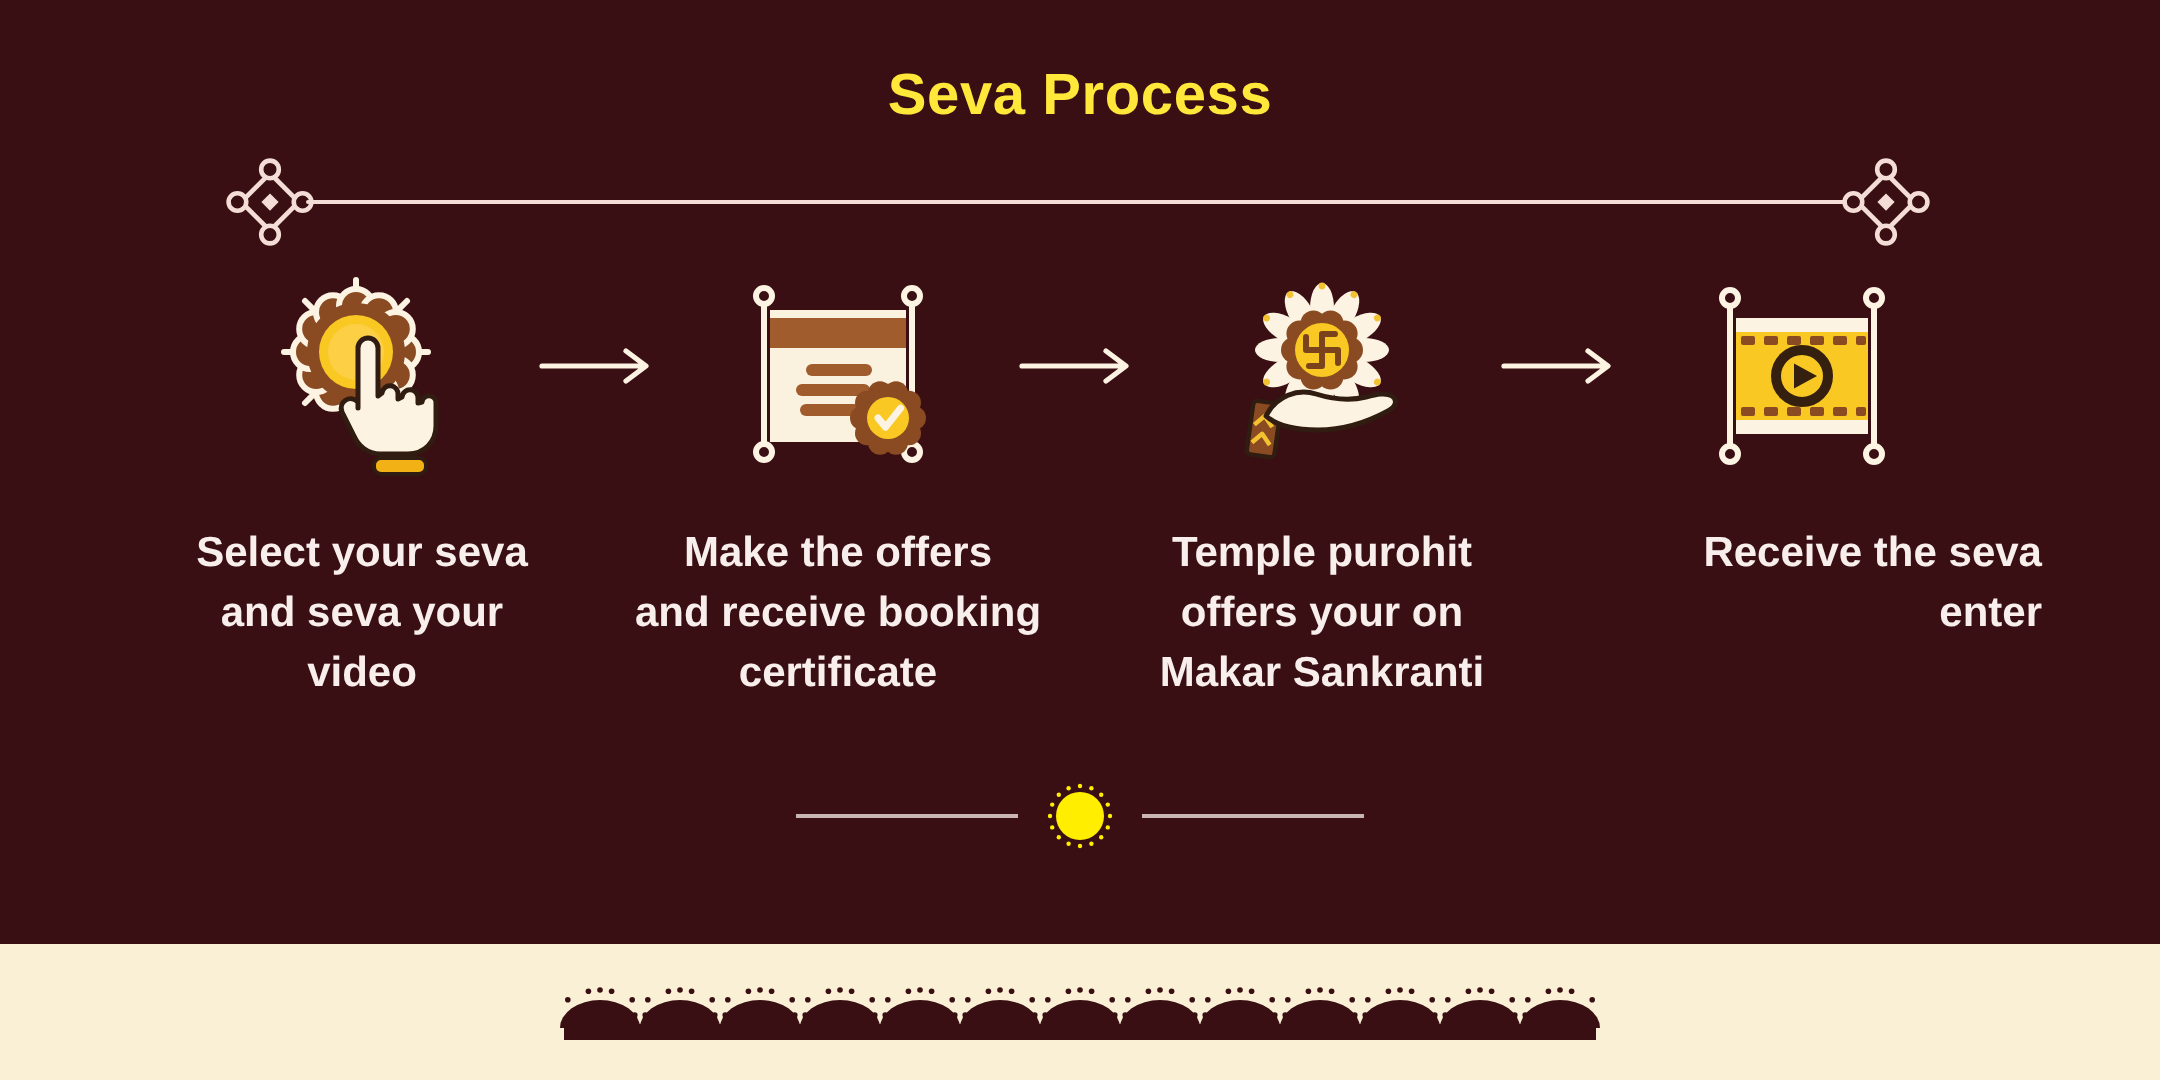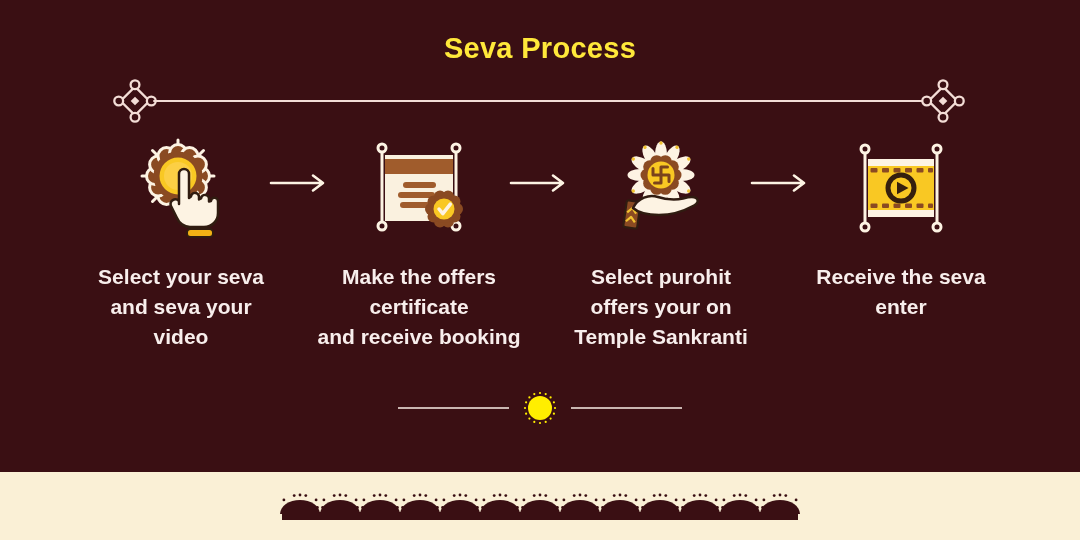--- a/index.html
+++ b/index.html
@@ -15,21 +15,21 @@
     color:var(--title-yellow,#ffe83a);font-size:29px;font-weight:bold;letter-spacing:.3px;}
   .divider{position:absolute;top:78px;left:112px;width:854px;height:46px;display:flex;align-items:center;}
   .divider-line{flex:1;height:2px;background:var(--divider-line,#f3ddd6);margin:0 -5px;border-radius:1px;}
   .kolam{width:46px;height:46px;flex:0 0 auto;}
   .steps-row{position:absolute;top:0;left:0;width:100%;height:100%;padding-left:20px;}
   .step{position:absolute;width:240px;text-align:center;}
   .step .icon-wrap{width:100px;height:100px;margin:0 auto;}
   .step-1{left:61px;top:138px;}
   .step-2{left:299px;top:138px;}
   .step-3{left:541px;top:138px;}
-  .step-4{left:781px;top:138px;}
+  .step-4{left:781px;top:138px;text-align:right;}
   .caption{margin-top:24px;color:var(--caption-text,#f8eeec);font-size:21px;font-weight:bold;line-height:30px;}
   .arrow{position:absolute;top:173px;width:62px;height:20px;}
   .arrow-1{left:269px;} .arrow-2{left:509px;} .arrow-3{left:750px;}
   .indicator{position:absolute;top:390px;left:0;width:100%;display:flex;align-items:center;justify-content:center;gap:13px;}
   .indicator .bar{width:111px;height:2px;background:var(--indicator-line,#c9b6b1);}
   .sun{width:36px;height:36px;cursor:pointer;}
   .footer-band{position:absolute;left:0;bottom:0;width:100%;height:68px;background:var(--footer-band,#faf0d6);}
   .scallop{position:absolute;left:50%;transform:translateX(-50%);top:4px;}
 </style>
 </head>
@@ -141,22 +141,22 @@
             <circle cx="79" cy="58.6" r="6"></circle>
               <circle cx="85.5" cy="63.4" r="6"></circle>
           </g>
           <circle cx="75" cy="71" r="14" fill="#8a4a22"></circle>
           <circle cx="75" cy="71" r="10.5" fill="#f9c823"></circle>
           <path d="M70,71 l3.8,4.6 l7.5,-9.5" stroke="#fdf3e3" stroke-width="3.5" fill="none" stroke-linecap="round" stroke-linejoin="round"></path>
         </svg>
       </div>
       <div class="caption">
         <div>Make the offers</div>
+        <div>and receive booking</div>
         <div>certificate</div>
-        <div>and receive booking</div>
       </div>
     </div>
 
     <svg class="arrow arrow-2" viewBox="0 0 62 20" xmlns="http://www.w3.org/2000/svg">
       <path d="M2,10 H52 M44,2.5 L54,10 L44,17.5" stroke="#fdf3e3" stroke-width="2.6" fill="none" stroke-linecap="round" stroke-linejoin="round"></path>
     </svg>
 
     <div class="step step-3">
       <div class="icon-wrap">
         <svg viewBox="0 0 100 100" xmlns="http://www.w3.org/2000/svg">
@@ -201,23 +201,23 @@
           <circle cx="50" cy="37" r="13.5" fill="#f9c823"></circle>
           <path d="M50,29 V45 M42,37 H58 M50,29 H56.5 M58,37 V43.5 M50,45 H43.5 M42,37 V30.5" stroke="#7a431c" stroke-width="3" fill="none" stroke-linecap="round"></path>
           <g transform="rotate(8 21 76)">
             <rect x="14" y="63" width="14" height="27" rx="2" fill="#8a4a22" stroke="#301c11" stroke-width="2.2"></rect>
             <path d="M16,75 l4.5,-5 l4.5,5 M16,84 l4.5,-5 l4.5,5" stroke="#f2c230" stroke-width="2.2" fill="none" stroke-linejoin="round"></path>
           </g>
           <path d="M22,70 C27,60 38,56 47,59 C55,61.5 64,62.5 72,60.5 C77,59.2 82,58 85,60 C88,62 87,65.5 83,67.5 C72,73.5 60,77 48,77 C38,77 28,75.5 22,70 Z" fill="#fdf3e3" stroke="#301c11" stroke-width="2.5" stroke-linejoin="round"></path>
         </svg>
       </div>
       <div class="caption">
-        <div>Select purohit</div>
+        <div>Temple purohit</div>
         <div>offers your on</div>
-        <div>Temple Sankranti</div>
+        <div>Makar Sankranti</div>
       </div>
     </div>
 
     <svg class="arrow arrow-3" viewBox="0 0 62 20" xmlns="http://www.w3.org/2000/svg">
       <path d="M2,10 H52 M44,2.5 L54,10 L44,17.5" stroke="#fdf3e3" stroke-width="2.6" fill="none" stroke-linecap="round" stroke-linejoin="round"></path>
     </svg>
 
     <div class="step step-4">
       <div class="icon-wrap">
         <svg viewBox="0 0 100 100" xmlns="http://www.w3.org/2000/svg">

